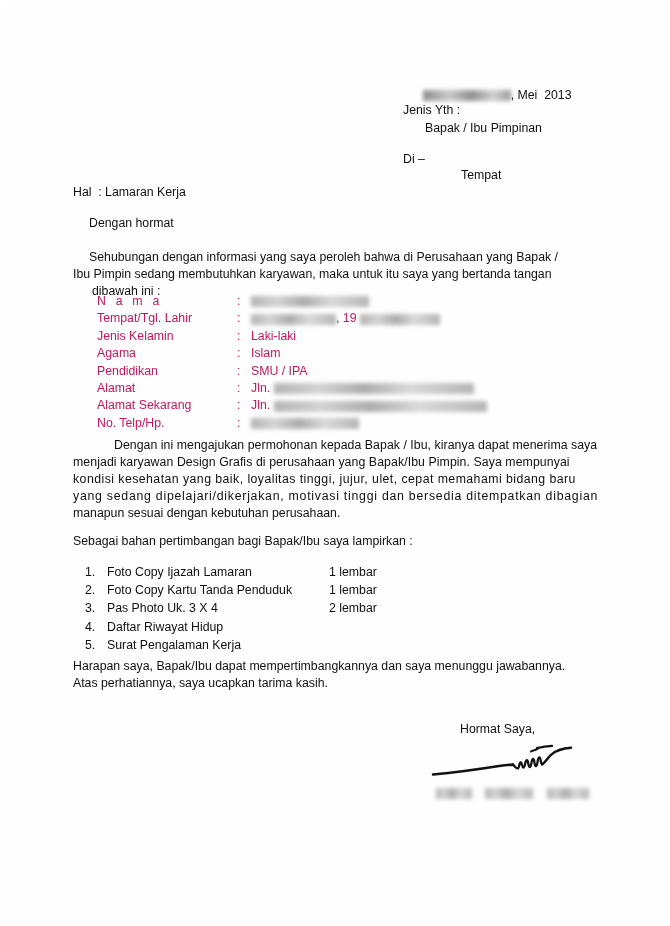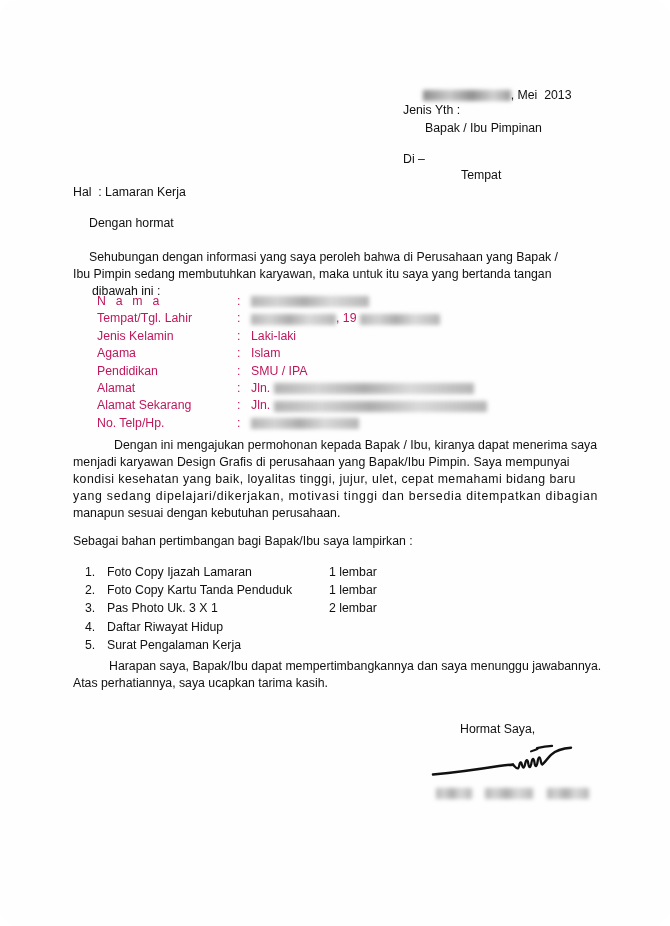--- a/index.html
+++ b/index.html
@@ -174,37 +174,37 @@
         <td class="item">Foto Copy Ijazah Lamaran</td>
         <td class="qty">1 lembar</td>
       </tr>
       <tr>
         <td class="num">2.</td>
         <td class="item">Foto Copy Kartu Tanda Penduduk</td>
         <td class="qty">1 lembar</td>
       </tr>
       <tr>
         <td class="num">3.</td>
-        <td class="item">Pas Photo Uk. 3 X 1</td>
+        <td class="item">Pas Photo Uk. 3 X 4</td>
         <td class="qty">2 lembar</td>
       </tr>
       <tr>
         <td class="num">4.</td>
         <td class="item">Daftar Riwayat Hidup</td>
         <td class="qty"></td>
       </tr>
       <tr>
         <td class="num">5.</td>
         <td class="item">Surat Pengalaman Kerja</td>
         <td class="qty"></td>
       </tr>
     </tbody>
   </table>
 
-  <div class="t" style="left:73px; top:658px;margin-left:36px;">Harapan saya, Bapak/Ibu dapat mempertimbangkannya dan saya menunggu jawabannya.</div>
+  <div class="t" style="left:73px; top:658px;">Harapan saya, Bapak/Ibu dapat mempertimbangkannya dan saya menunggu jawabannya.</div>
   <div class="t" style="left:73px; top:675px;">Atas perhatiannya, saya ucapkan tarima kasih.</div>
 
   <div class="t" style="left:460px; top:721px;">Hormat Saya,</div>
 
   <div class="sig-wrap" style="left:425px; top:742px;">
     <svg width="160" height="46" viewBox="0 0 160 46">
       <g fill="none" stroke="#111111" stroke-linecap="round" stroke-linejoin="round">
         <path d="M8,32.5 C30,30.5 52,27.5 74,24.0 C80,23.2 84,22.8 88,22.6" stroke-width="2.6"></path>
         <path d="M88,22.6 C90,24.5 91.5,27.0 93,26.4 C94.5,25.6 94.0,21.0 95.5,20.4
                  C97,19.9 96.8,25.6 98.5,25.6 C100.2,25.6 100.0,18.6 101.8,18.2

